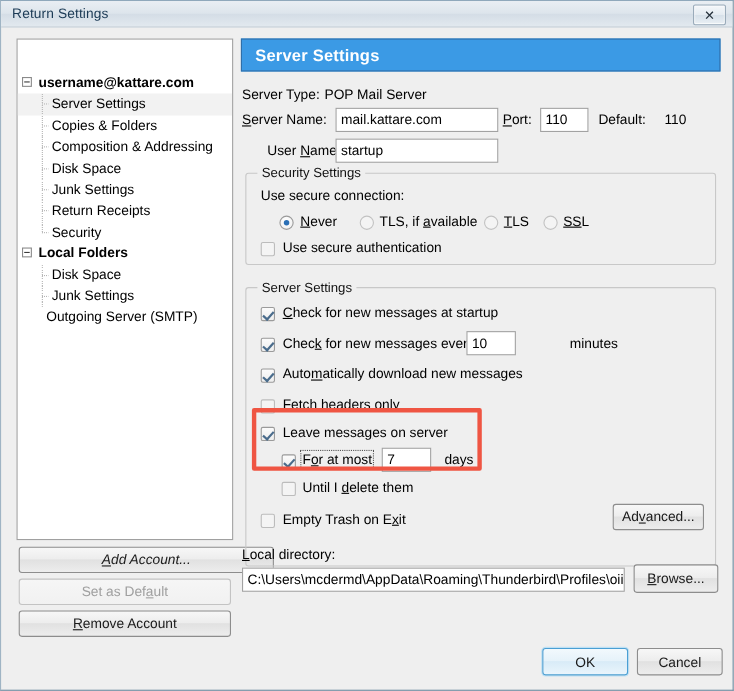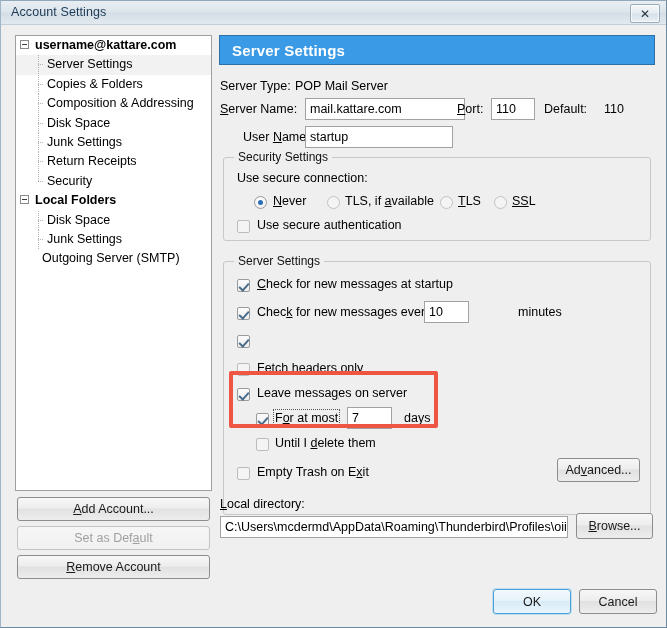--- a/index.html
+++ b/index.html
@@ -136,21 +136,21 @@
   .btn.disabled {
     color: #a0a0a0;
     border-color: #c3c3c3;
     background: linear-gradient(to bottom, #f6f6f6 0%, #f1f1f1 100%);
   }
   .btn.default-btn {
     border: 1px solid #4a9fd4;
     box-shadow: 0 0 0 1px #bfe0f3;
     background: linear-gradient(to bottom, #f2f9fd 0%, #e6f2fa 46%, #d8ebf7 50%, #eaf5fc 100%);
   }
-  #add-account-btn { position: absolute; left: 16px; top: 496px; width: 193px; height: 24px; }
+  #add-account-btn { position: absolute; left: 16px; top: 496px; width: 232px; height: 24px; font-style: italic; }
   #set-default-btn { position: absolute; left: 16px; top: 525px; width: 193px; height: 24px; }
   #remove-account-btn { position: absolute; left: 16px; top: 554px; width: 193px; height: 24px; }
 
   #ok-btn { position: absolute; left: 492px; top: 588px; width: 78px; height: 25px; }
   #cancel-btn { position: absolute; left: 578px; top: 588px; width: 78px; height: 25px; }
 
   
   #right-pane {
     position: absolute;
     left: 218px; top: 34px;
@@ -280,28 +280,28 @@
     pointer-events: none;
     z-index: 50;
   }
 </style>
 </head>
 <body>
 
 <div id="window">
 
   <div id="titlebar">
-    <div id="title-text">Account Settings</div>
+    <div id="title-text">Return Settings</div>
     <div id="close-button">
       <div class="glyph">✕</div>
     </div>
   </div>
 
   <div id="tree-panel">
-      <div class="tree-row root" style="font-weight: bold;"><span class="expander"></span><span>username@kattare.com</span></div>
+      <div class="tree-row root" style="font-weight: bold; margin-top: 30px;"><span class="expander"></span><span>username@kattare.com</span></div>
       <div class="tree-row child selected"><span class="dashline"></span><span class="dashstub"></span><span>Server Settings</span></div>
       <div class="tree-row child"><span class="dashline"></span><span class="dashstub"></span><span>Copies &amp; Folders</span></div>
       <div class="tree-row child"><span class="dashline"></span><span class="dashstub"></span><span>Composition &amp; Addressing</span></div>
       <div class="tree-row child"><span class="dashline"></span><span class="dashstub"></span><span>Disk Space</span></div>
       <div class="tree-row child"><span class="dashline"></span><span class="dashstub"></span><span>Junk Settings</span></div>
       <div class="tree-row child"><span class="dashline"></span><span class="dashstub"></span><span>Return Receipts</span></div>
       <div class="tree-row child"><span class="dashline half"></span><span class="dashstub"></span><span>Security</span></div>
       <div class="tree-row root"><span class="expander"></span><span>Local Folders</span></div>
       <div class="tree-row child"><span class="dashline"></span><span class="dashstub"></span><span>Disk Space</span></div>
       <div class="tree-row child"><span class="dashline"></span><span class="dashstub"></span><span>Junk Settings</span></div>
@@ -321,21 +321,21 @@
   <div id="right-pane">
 
     <div id="pane-header">
       <div id="pane-header-title">Server Settings</div>
     </div>
 
     <div class="field-label" style="left:1px; top:44px;">Server Type:</div>
     <div class="static-value" style="left:76px; top:44px;">POP Mail Server</div>
 
     <div class="field-label" style="left:1px; top:67px;"><u class="ak">S</u>erver Name:</div>
-    <div class="txt" style="left:86px; top:63px; width:160px;">mail.kattare.com</div>
+    <div class="txt" style="left:86px; top:63px; width:148px;">mail.kattare.com</div>
     <div class="field-label" style="left:238px; top:67px;"><u class="ak">P</u>ort:</div>
     <div class="txt" style="left:272px; top:63px; width:44px;">110</div>
     <div class="field-label" style="left:325px; top:67px;">Default:</div>
     <div class="static-value" style="left:385px; top:67px;">110</div>
 
     <div class="field-label" style="left:1px; top:95px;margin-left:23px;">User <u class="ak">N</u>ame:</div>
     <div class="txt" style="left:86px; top:91px; width:148px;">startup</div>
 
     <div class="groupbox" style="left:4px; top:122px; width:428px; height:84px;">
       <div class="gb-title">Security Settings</div>
@@ -363,20 +363,21 @@
 
       <div class="cb checked" style="left:13px; top:17px;"></div>
       <div class="cb-label" style="left:33px; top:15px;"><u class="ak">C</u>heck for new messages at startup</div>
 
       <div class="cb checked" style="left:13px; top:45px;"></div>
       <div class="cb-label" style="left:33px; top:43px;">Chec<u class="ak">k</u> for new messages every</div>
       <div class="txt" style="left:200px; top:39px; width:45px;">10</div>
       <div class="cb-label" style="left:258px; top:43px;margin-left:36px;">minutes</div>
 
       <div class="cb checked" style="left:13px; top:73px;"></div>
+      <div class="cb-label" style="left:33px; top:71px;">Auto<u class="ak">m</u>atically download new messages</div>
 
       <div class="cb dim" style="left:13px; top:101px;"></div>
       <div class="cb-label" style="left:33px; top:99px;"><u class="ak">F</u>etch headers only</div>
 
       <div class="cb checked" style="left:13px; top:126px;"></div>
       <div class="cb-label" style="left:33px; top:124px;">Leave messa<u class="ak">g</u>es on server</div>
 
       <div class="cb checked" style="left:32px; top:151px;"></div>
       <div class="cb-label focus-dotted" style="left:51px; top:149px;">F<u class="ak">o</u>r at most</div>
       <div class="txt" style="left:123px; top:145px; width:45px;">7</div>

